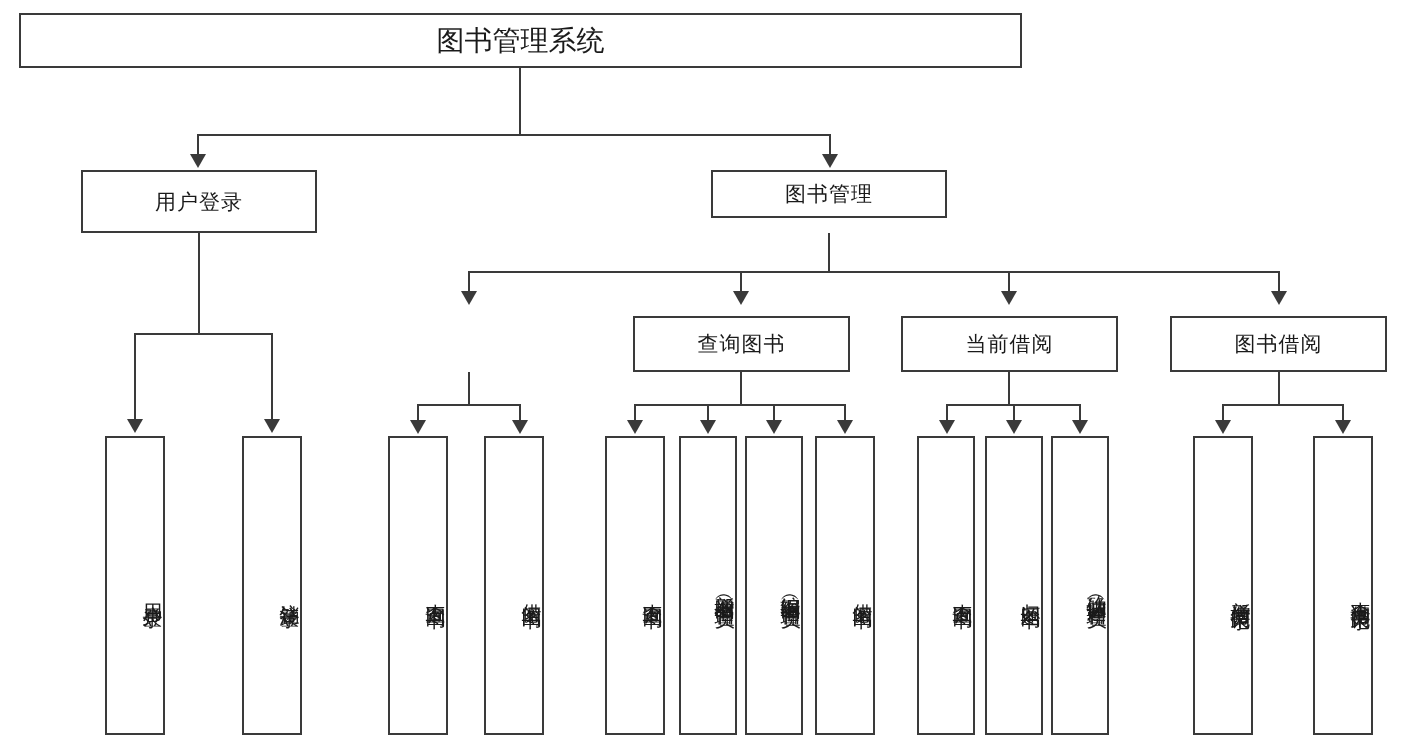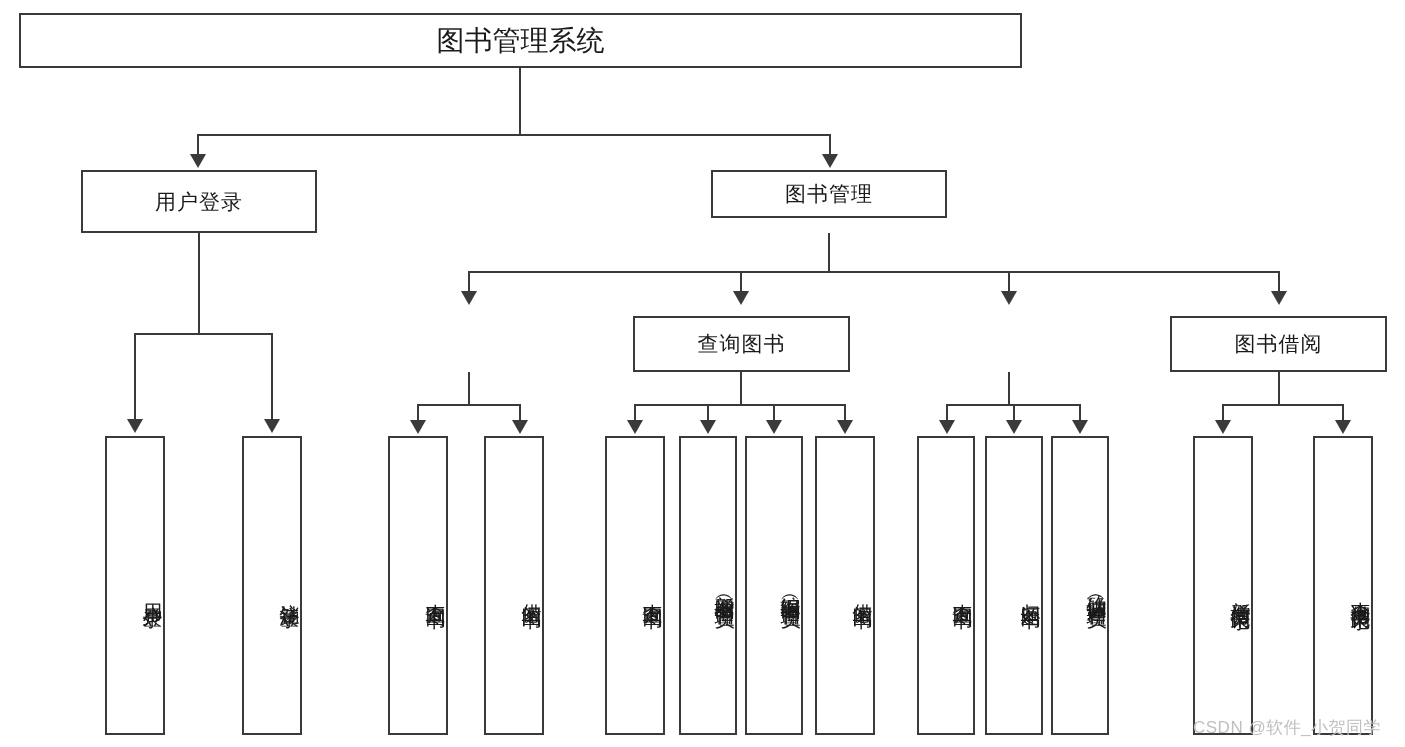--- a/index.html
+++ b/index.html
@@ -123,20 +123,23 @@
   <div class="edge edge-v" style="left:740px; top:271px; width:2px; height:22px;"></div>
   <div class="arrow" style="left:733px; top:291px;"></div>
   <div class="edge edge-v" style="left:1008px; top:271px; width:2px; height:22px;"></div>
   <div class="arrow" style="left:1001px; top:291px;"></div>
   <div class="edge edge-v" style="left:1278px; top:271px; width:2px; height:22px;"></div>
   <div class="arrow" style="left:1271px; top:291px;"></div>
 
   <div class="node node-h" style="left:633px; top:316px; width:217px; height:56px;">
     <span>查询图书</span>
   </div>
+  <div class="node node-h" style="left:901px; top:316px; width:217px; height:56px;">
+    <span>当前借阅</span>
+  </div>
   <div class="node node-h" style="left:1170px; top:316px; width:217px; height:56px;">
     <span>图书借阅</span>
   </div>
 
   <div class="edge edge-v" style="left:468px; top:372px; width:2px; height:33px;"></div>
   <div class="edge edge-h" style="left:417px; top:404px; width:103px; height:2px;"></div>
   <div class="edge edge-v" style="left:417px; top:404px; width:2px; height:18px;"></div>
   <div class="arrow" style="left:410px; top:420px;"></div>
   <div class="edge edge-v" style="left:519px; top:404px; width:2px; height:18px;"></div>
   <div class="arrow" style="left:512px; top:420px;"></div>
@@ -198,15 +201,14 @@
   <div class="edge edge-v" style="left:1342px; top:404px; width:2px; height:18px;"></div>
   <div class="arrow" style="left:1335px; top:420px;"></div>
 
   <div class="node node-v" style="left:1193px; top:436px; width:60px; height:299px;">
     <span class="vtext">新增借阅记录</span>
   </div>
   <div class="node node-v" style="left:1313px; top:436px; width:60px; height:299px;">
     <span class="vtext">查询借阅记录</span>
   </div>
 
-  <div class="watermark" style="left:1193px; top:716px;">CSDN @软件_小贺同学</div>
 
 </div>
 
 </body></html>

